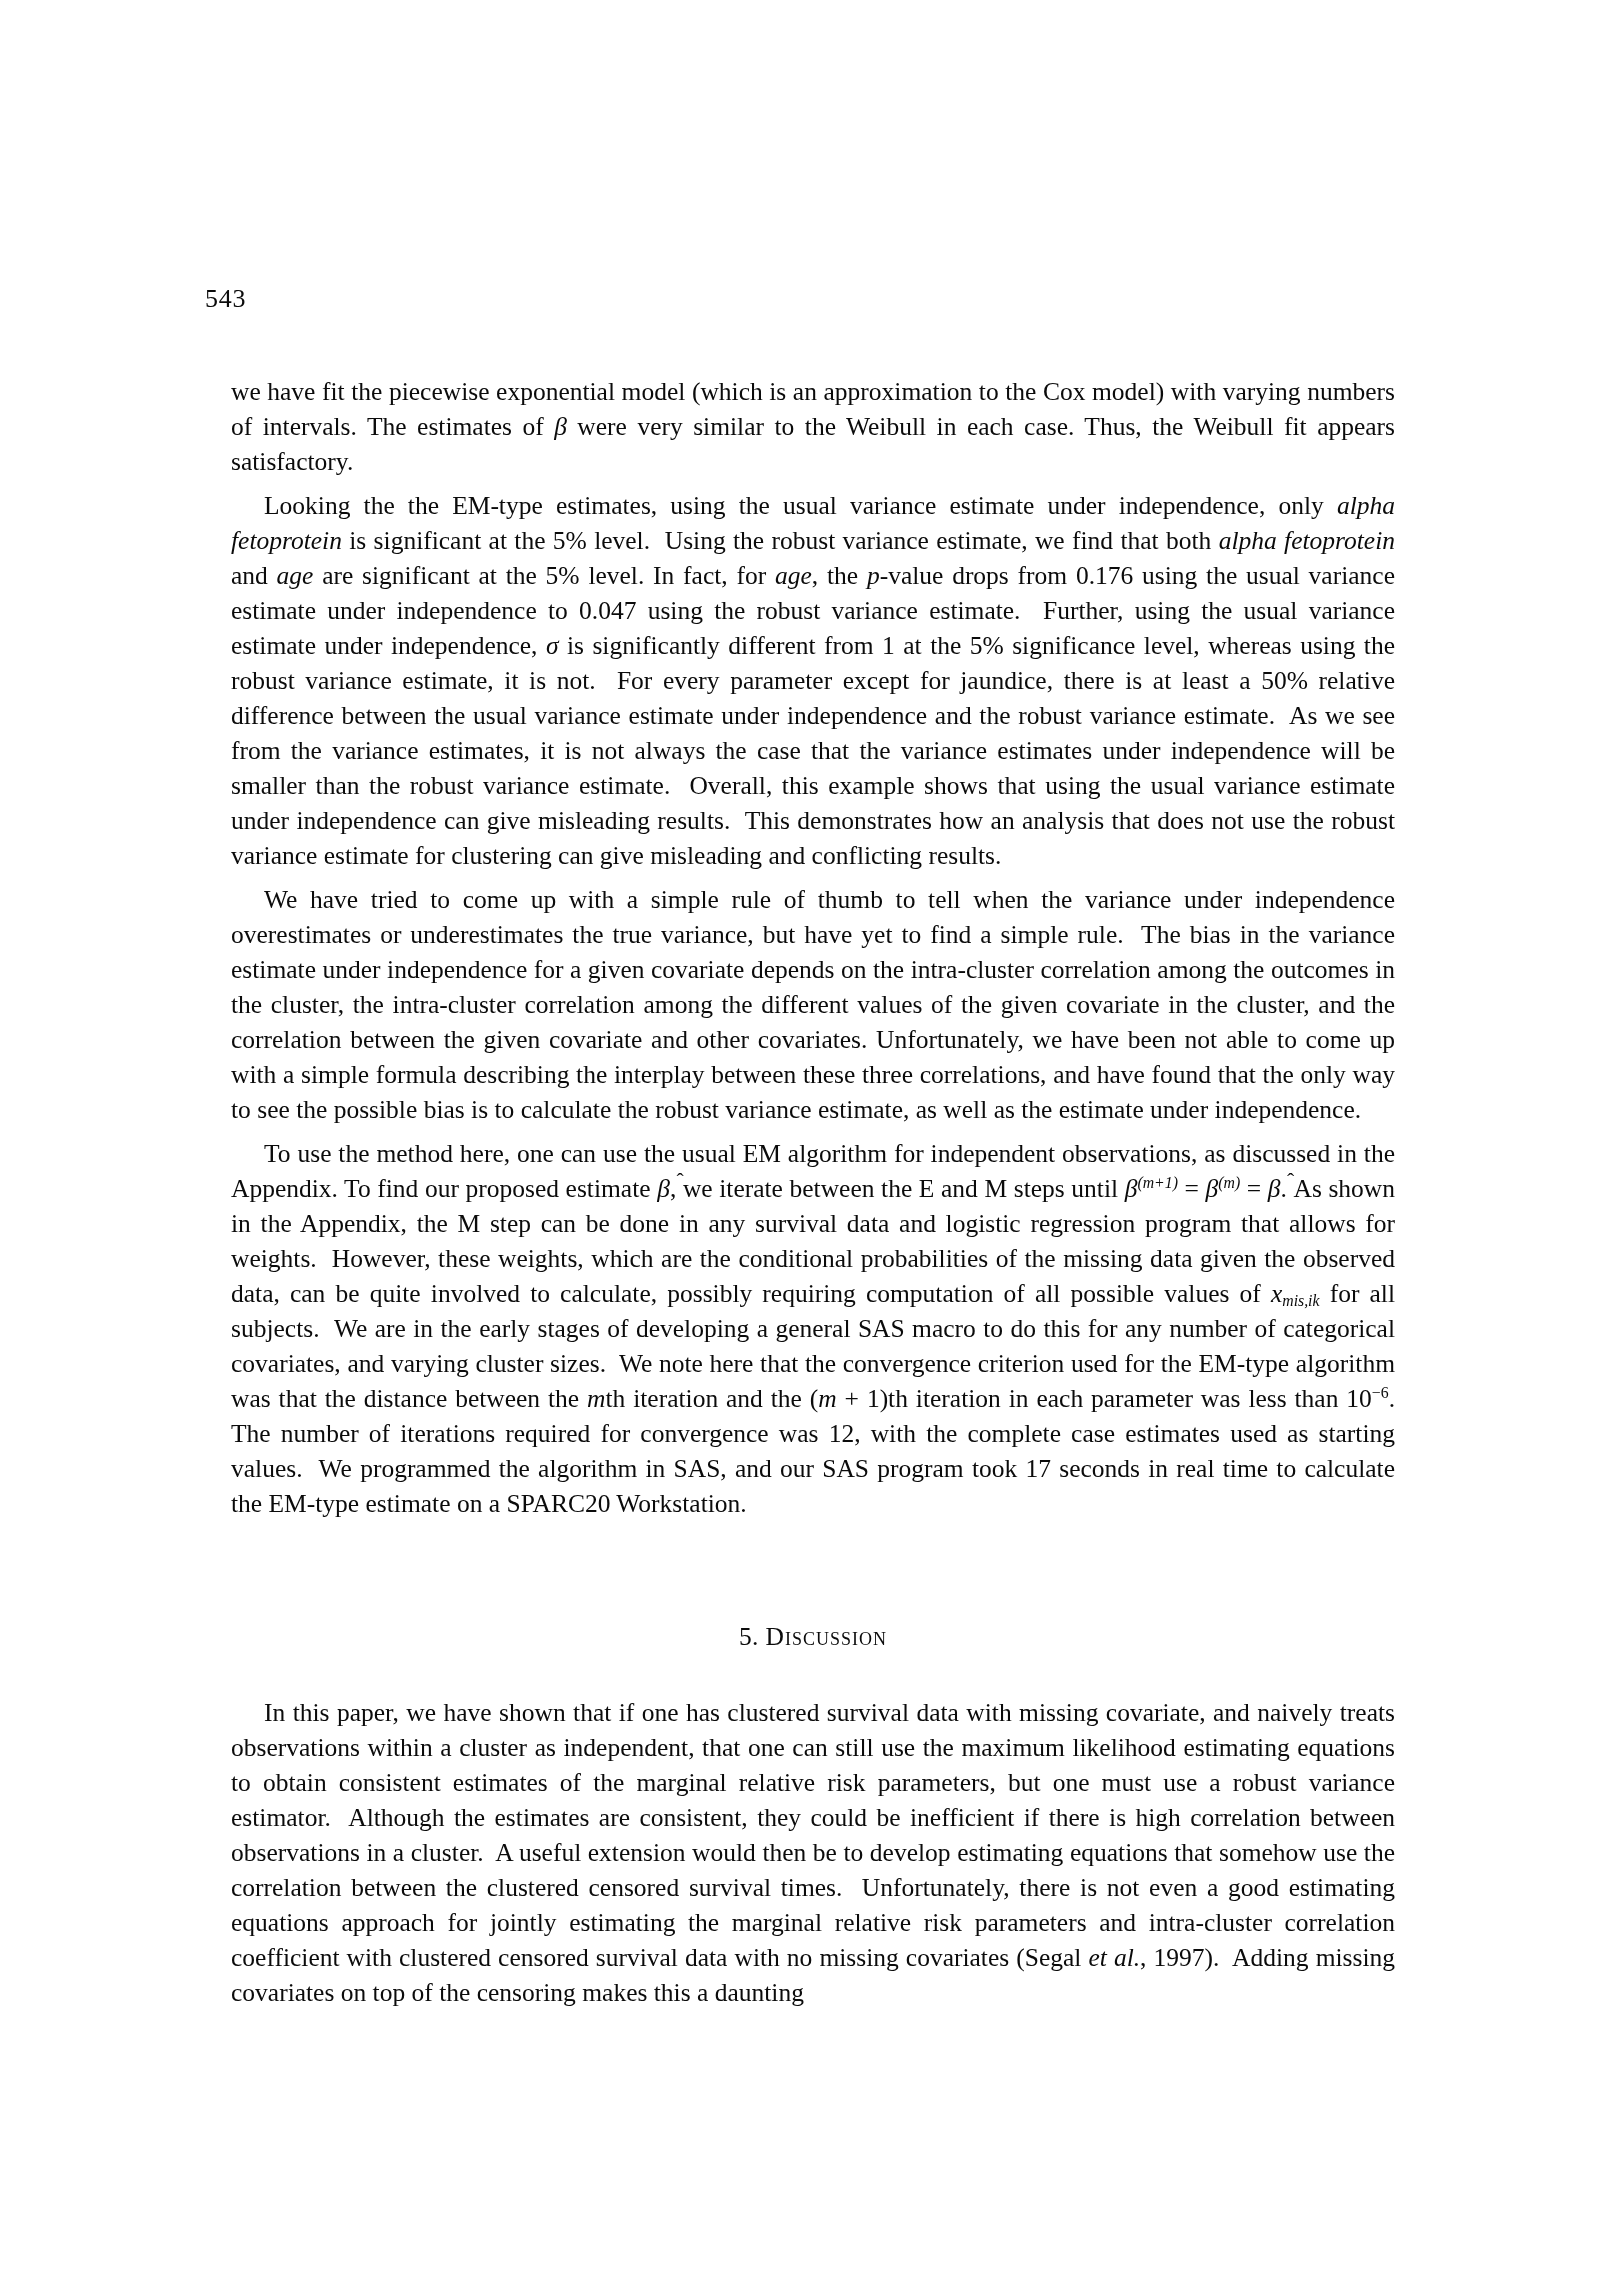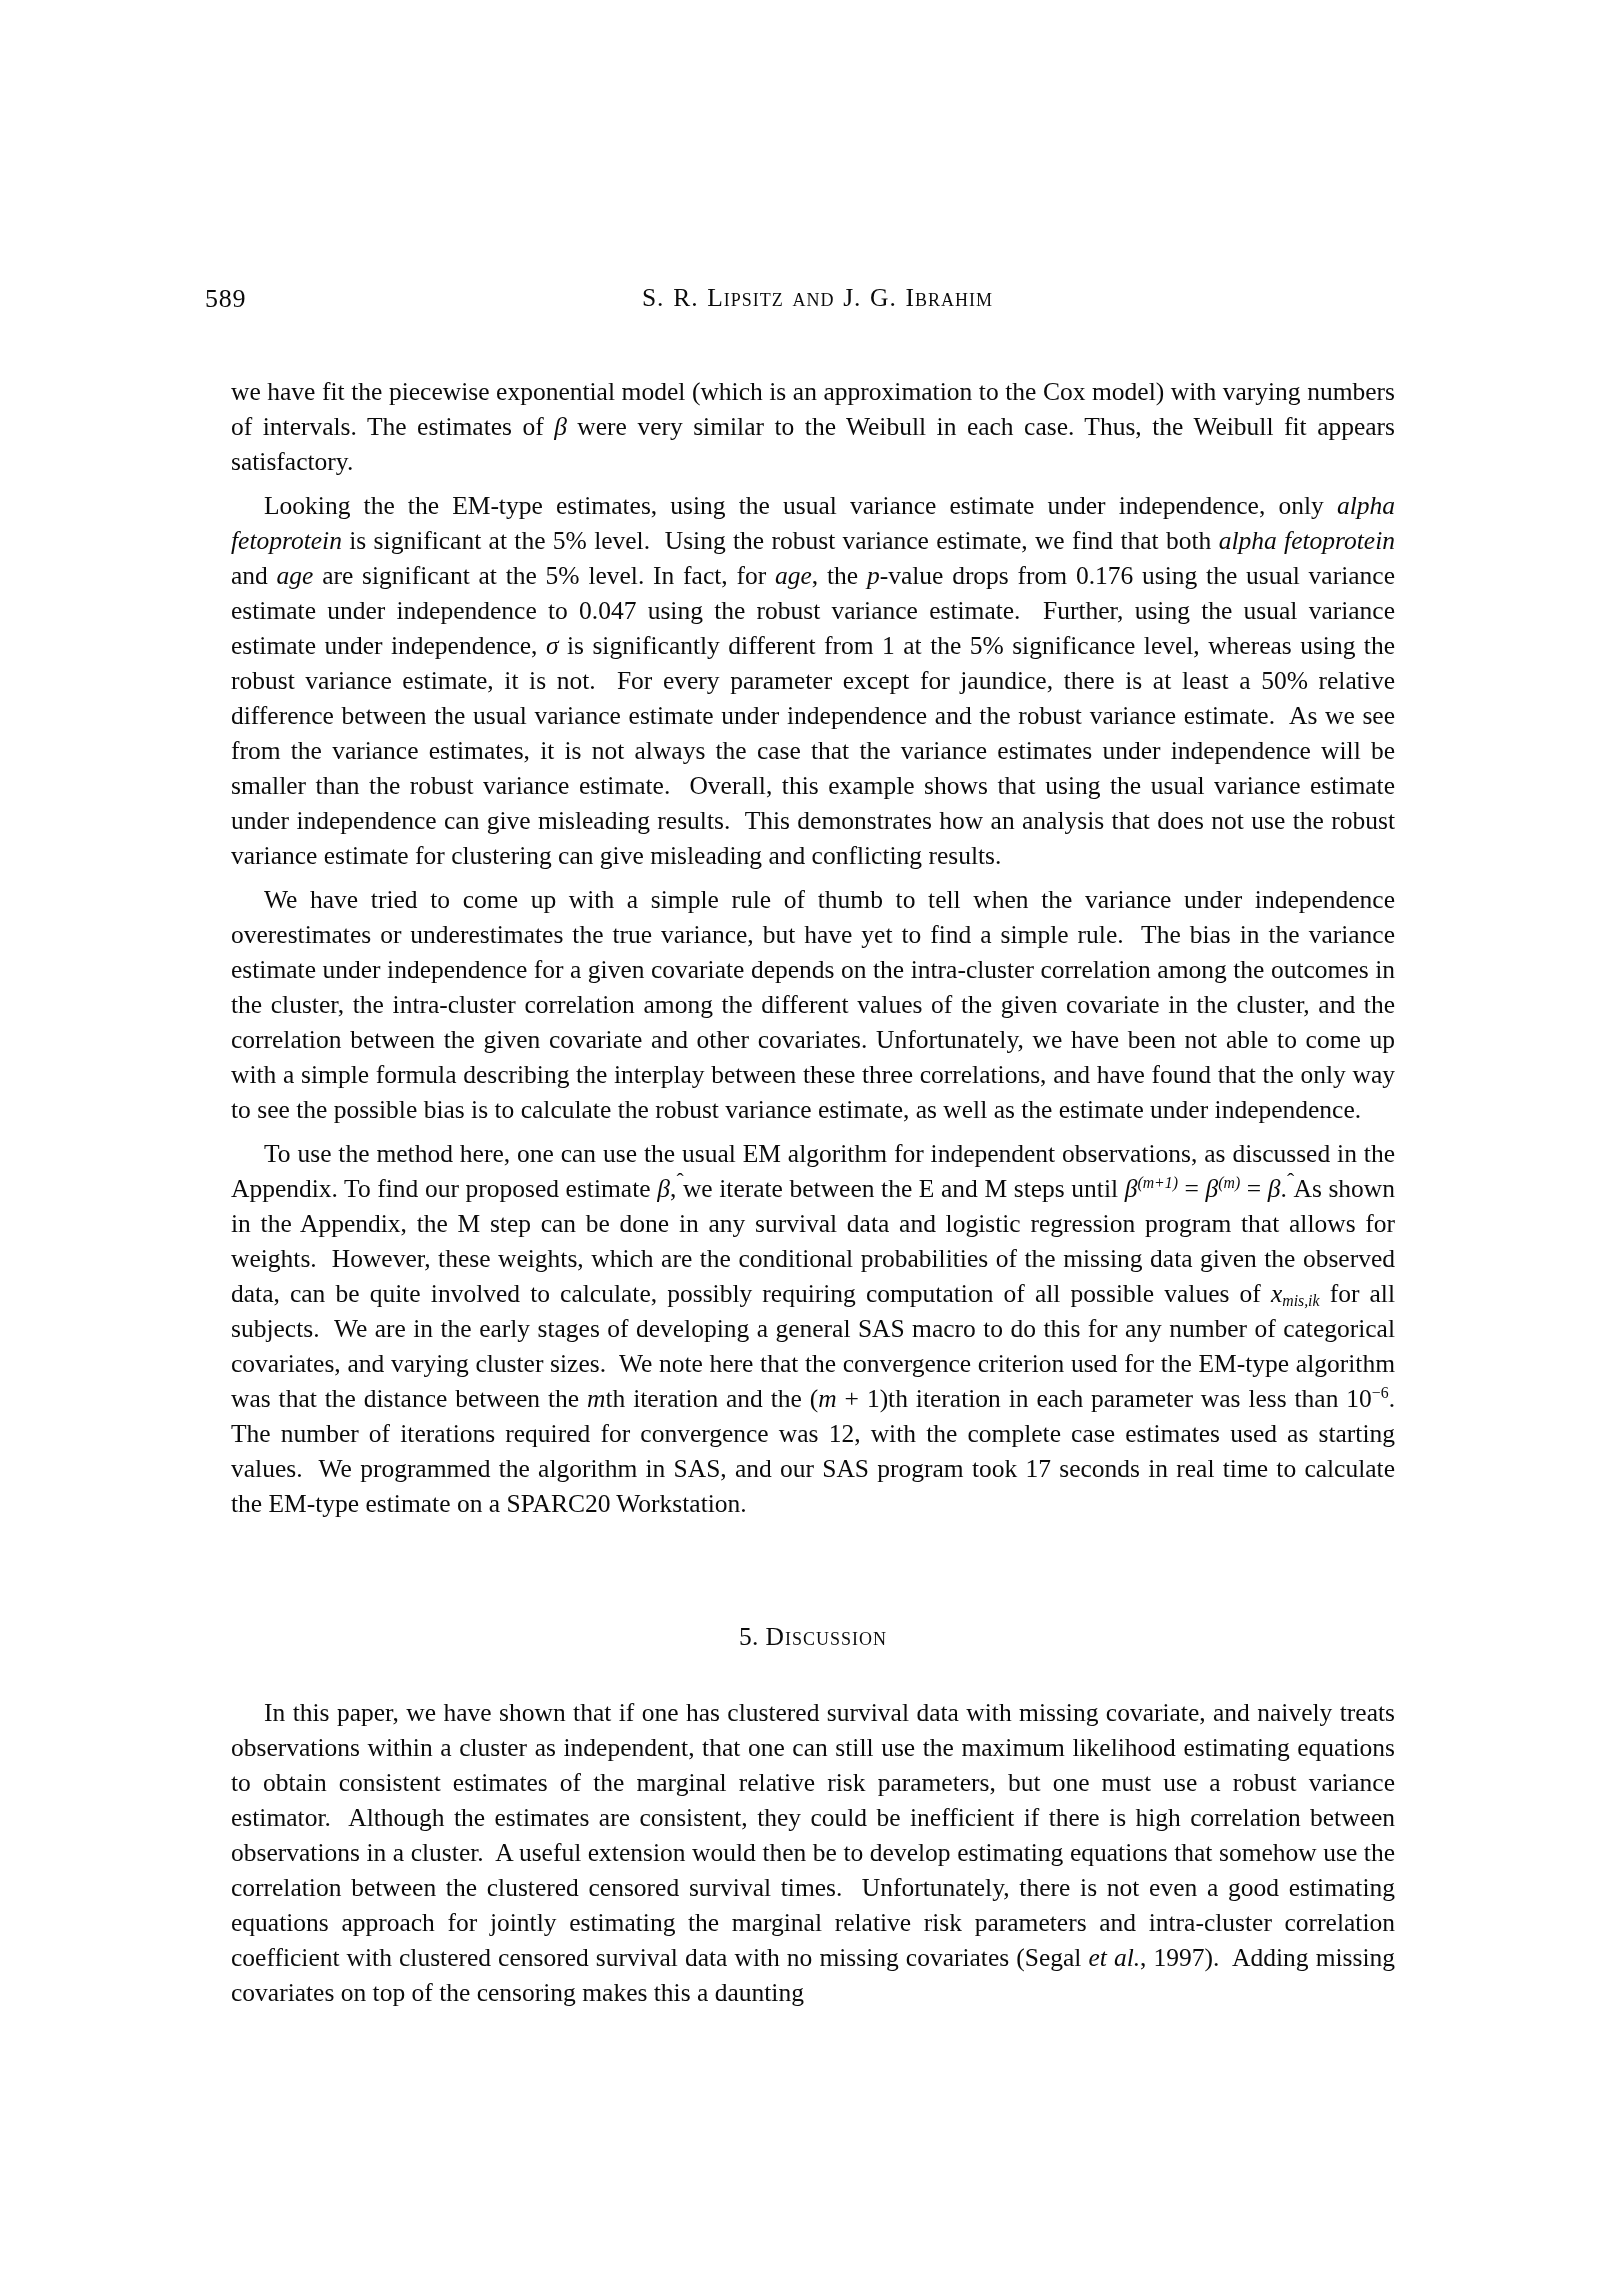--- a/index.html
+++ b/index.html
@@ -95,22 +95,21 @@
   .sc {
     font-variant: small-caps;
     letter-spacing: 1px;
     text-align: right;
   }
 </style>
 </head>
 <body>
 
 <div class="page-header">
-  <span class="page-num">589</span>
-  <span class="running-head">S. R. Lipsitz and J. G. Ibrahim</span>
+  <span class="page-num">543</span>
 </div>
 
 <div class="article-body">
     <p class="para"><span>we have fit the piecewise exponential model (which is an approximation to the Cox model) with varying numbers of intervals. The estimates of </span><span class="it">β</span><span> were very similar to the Weibull in each case. Thus, the Weibull fit appears satisfactory.</span></p>
     <p class="para indent"><span>Looking the the EM-type estimates, using the usual variance estimate under independence, only </span><span class="it">alpha fetoprotein</span><span> is significant at the 5% level.  Using the robust variance estimate, we find that both </span><span class="it">alpha fetoprotein</span><span> and </span><span class="it">age</span><span> are significant at the 5% level. In fact, for </span><span class="it">age</span><span>, the </span><span class="it">p</span><span>-value drops from 0.176 using the usual variance estimate under independence to 0.047 using the robust variance estimate.  Further, using the usual variance estimate under independence, </span><span class="it">σ</span><span> is significantly different from 1 at the 5% significance level, whereas using the robust variance estimate, it is not.  For every parameter except for jaundice, there is at least a 50% relative difference between the usual variance estimate under independence and the robust variance estimate.  As we see from the variance estimates, it is not always the case that the variance estimates under independence will be smaller than the robust variance estimate.  Overall, this example shows that using the usual variance estimate under independence can give misleading results.  This demonstrates how an analysis that does not use the robust variance estimate for clustering can give misleading and conflicting results.</span></p>
     <p class="para indent"><span>We have tried to come up with a simple rule of thumb to tell when the variance under independence overestimates or underestimates the true variance, but have yet to find a simple rule.  The bias in the variance estimate under independence for a given covariate depends on the intra-cluster correlation among the outcomes in the cluster, the intra-cluster correlation among the different values of the given covariate in the cluster, and the correlation between the given covariate and other covariates. Unfortunately, we have been not able to come up with a simple formula describing the interplay between these three correlations, and have found that the only way to see the possible bias is to calculate the robust variance estimate, as well as the estimate under independence.</span></p>
     <p class="para indent"><span>To use the method here, one can use the usual EM algorithm for independent observations, as discussed in the Appendix. To find our proposed estimate </span><span class="hat">β</span><span>, we iterate between the E and M steps until </span><span class="it">β</span><span class="it sup">(m+1)</span><span> = </span><span class="it">β</span><span class="it sup">(m)</span><span> = </span><span class="hat">β</span><span>. As shown in the Appendix, the M step can be done in any survival data and logistic regression program that allows for weights.  However, these weights, which are the conditional probabilities of the missing data given the observed data, can be quite involved to calculate, possibly requiring computation of all possible values of </span><span class="it">x</span><span class="it sub">mis,ik</span><span> for all subjects.  We are in the early stages of developing a general SAS macro to do this for any number of categorical covariates, and varying cluster sizes.  We note here that the convergence criterion used for the EM-type algorithm was that the distance between the </span><span class="it">m</span><span>th iteration and the (</span><span class="it">m</span><span> + 1)th iteration in each parameter was less than 10</span><span class="sup">−6</span><span>.  The number of iterations required for convergence was 12, with the complete case estimates used as starting values.  We programmed the algorithm in SAS, and our SAS program took 17 seconds in real time to calculate the EM-type estimate on a SPARC20 Workstation.</span></p>
     <div class="section-heading"><span>5. </span><span class="sc">Discussion</span></div>
     <p class="para indent"><span>In this paper, we have shown that if one has clustered survival data with missing covariate, and naively treats observations within a cluster as independent, that one can still use the maximum likelihood estimating equations to obtain consistent estimates of the marginal relative risk parameters, but one must use a robust variance estimator.  Although the estimates are consistent, they could be inefficient if there is high correlation between observations in a cluster.  A useful extension would then be to develop estimating equations that somehow use the correlation between the clustered censored survival times.  Unfortunately, there is not even a good estimating equations approach for jointly estimating the marginal relative risk parameters and intra-cluster correlation coefficient with clustered censored survival data with no missing covariates (Segal </span><span class="it">et al.</span><span>, 1997).  Adding missing covariates on top of the censoring makes this a daunting</span></p>
   </div>

